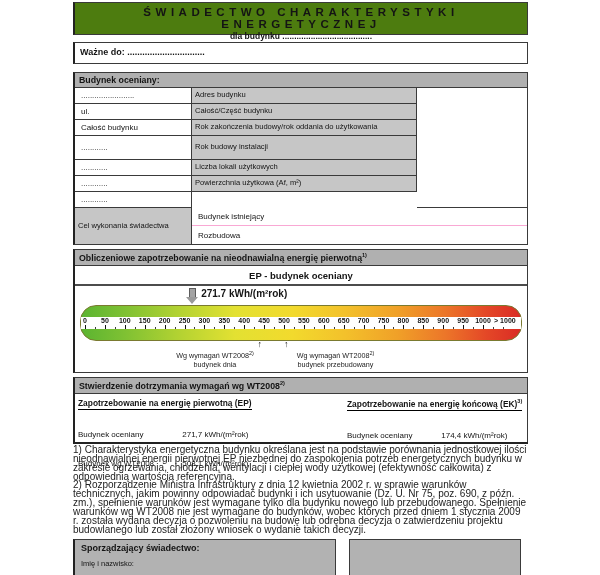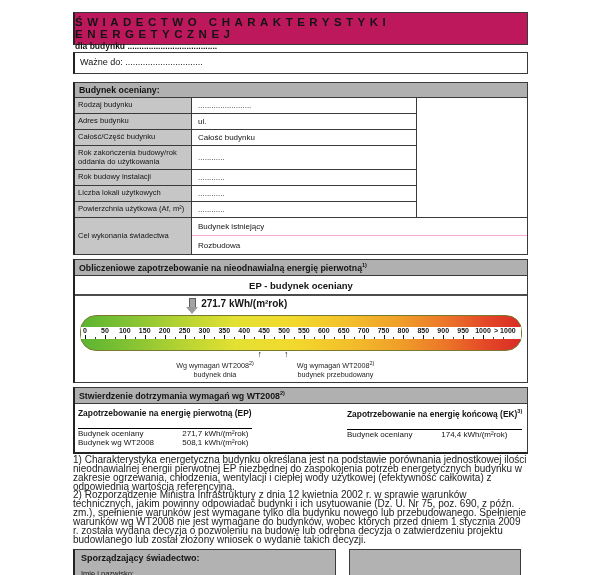--- a/index.html
+++ b/index.html
@@ -1,25 +1,25 @@
 <!DOCTYPE html>
 <html><head>
 <meta charset="utf-8">
 <style>
   html,body{margin:0;padding:0}
   body{width:600px;height:575px;overflow:hidden;background:#fff;color:#141414;
        font-family:"Liberation Sans","DejaVu Sans",sans-serif;-webkit-font-smoothing:antialiased}
   .content{margin-left:73px;width:455px}
   .box-border{border:1px solid #3a3a3a;border-left:2px solid #222}
   
-  .title-band{margin-top:12px;height:31px;background:#be185d;text-align:left}
+  .title-band{margin-top:2px;height:31px;background:#4d7c0f;text-align:center}
   .title-band h1{margin:0;padding-top:3px;font-size:11.5px;font-weight:bold;letter-spacing:4.5px}
   .title-band .sub{font-size:8.5px;font-weight:bold;margin-top:1px}
   
-  .valid-box{margin-top:7px;height:14px;background:#fff;font-size:9px;font-weight:normal;padding:4px 0 2px 5px}
+  .valid-box{margin-top:7px;height:14px;background:#fff;font-size:9px;font-weight:bold;padding:4px 0 2px 5px}
   
   .sec-band{background:#b0b0b0;font-weight:bold;font-size:8.8px;padding:2px 4px;border-bottom:1px solid #3a3a3a}
   
   .bsec{margin-top:8px}
   .btable{display:grid;grid-template-columns:117px 225px 1fr;
           grid-template-rows:16px 16px 16px 24px 16px 16px 16px 18px 18px;font-size:7.6px}
   .btable .lab{background:#c6c6c6;border-right:1px solid #3a3a3a;border-bottom:1px solid #3a3a3a;
                padding:1px 3px;display:flex;align-items:center;line-height:8.5px}
   .btable .val{background:#fff;border-right:1px solid #3a3a3a;border-bottom:1px solid #3a3a3a;
                padding:1px 6px;display:flex;align-items:center;font-size:8px}
@@ -45,22 +45,22 @@
   .markers-row{position:relative;height:31px;font-size:7.2px}
   .wt-arrow{position:absolute;top:-1px;transform:translateX(-50%);font-size:9px;line-height:9px;color:#222}
   .wt-label{position:absolute;top:8px;text-align:center;line-height:8.5px;color:#1d1d1d}
   .wt-label sup,.sec-band sup,.col-h sup{font-size:5.5px}
   
   .compsec{margin-top:4px}
   .comp-cols{position:relative;height:48px;font-size:8px;background:#fff}
   .col{position:absolute;top:4px}
   .col-ep{left:3px}
   .col-ek{left:272px}
-  .col-h{font-weight:bold;font-size:8.4px;border-bottom:1px solid #000;display:inline-block;padding-bottom:10px}
-  .col-row{margin-top:0;white-space:nowrap}
+  .col-h{font-weight:bold;font-size:8.4px;border-bottom:1px solid #000;display:inline-block;padding-bottom:1px}
+  .col-row{margin-top:20px;white-space:nowrap}
   .col-row .rl{display:inline-block;width:102px}
   
   .footnotes{border-top:2px solid #222;margin-top:0;padding-top:2px}
   .footnotes p{margin:0;font-size:10px;line-height:8.9px;text-align:left;color:#222}
   .footnotes .uw{margin-top:1px}
   
   .bottom-row{display:flex;gap:13px;margin-top:4px}
   .issuer-box{width:248px;background:#b2b2b2;border:1px solid #3a3a3a;border-left:2px solid #222;padding:3px 6px;height:60px}
   .issuer-box .hdr{font-weight:bold;font-size:9px}
   .issuer-box .fld{font-size:7.5px;margin-top:6px}
@@ -76,21 +76,20 @@
     <div class="sub">dla budynku ......................................</div>
   </div>
 
   <div class="valid-box box-border">
     <span>Ważne do: ...............................</span>
   </div>
 
   <div class="bsec box-border">
     <div class="sec-band">Budynek oceniany:</div>
     <div class="btable">
-      <div class="lab">Rodzaj budynku</div>
       <div class="val">........................</div>
       <div class="lab">Adres budynku</div>
       <div class="val">ul.</div>
       <div class="lab">Całość/Część budynku</div>
       <div class="val">Całość budynku</div>
       <div class="lab">Rok zakończenia budowy/rok oddania do użytkowania</div>
       <div class="val">............</div>
       <div class="lab">Rok budowy instalacji</div>
       <div class="val">............</div>
       <div class="lab">Liczba lokali użytkowych</div>

